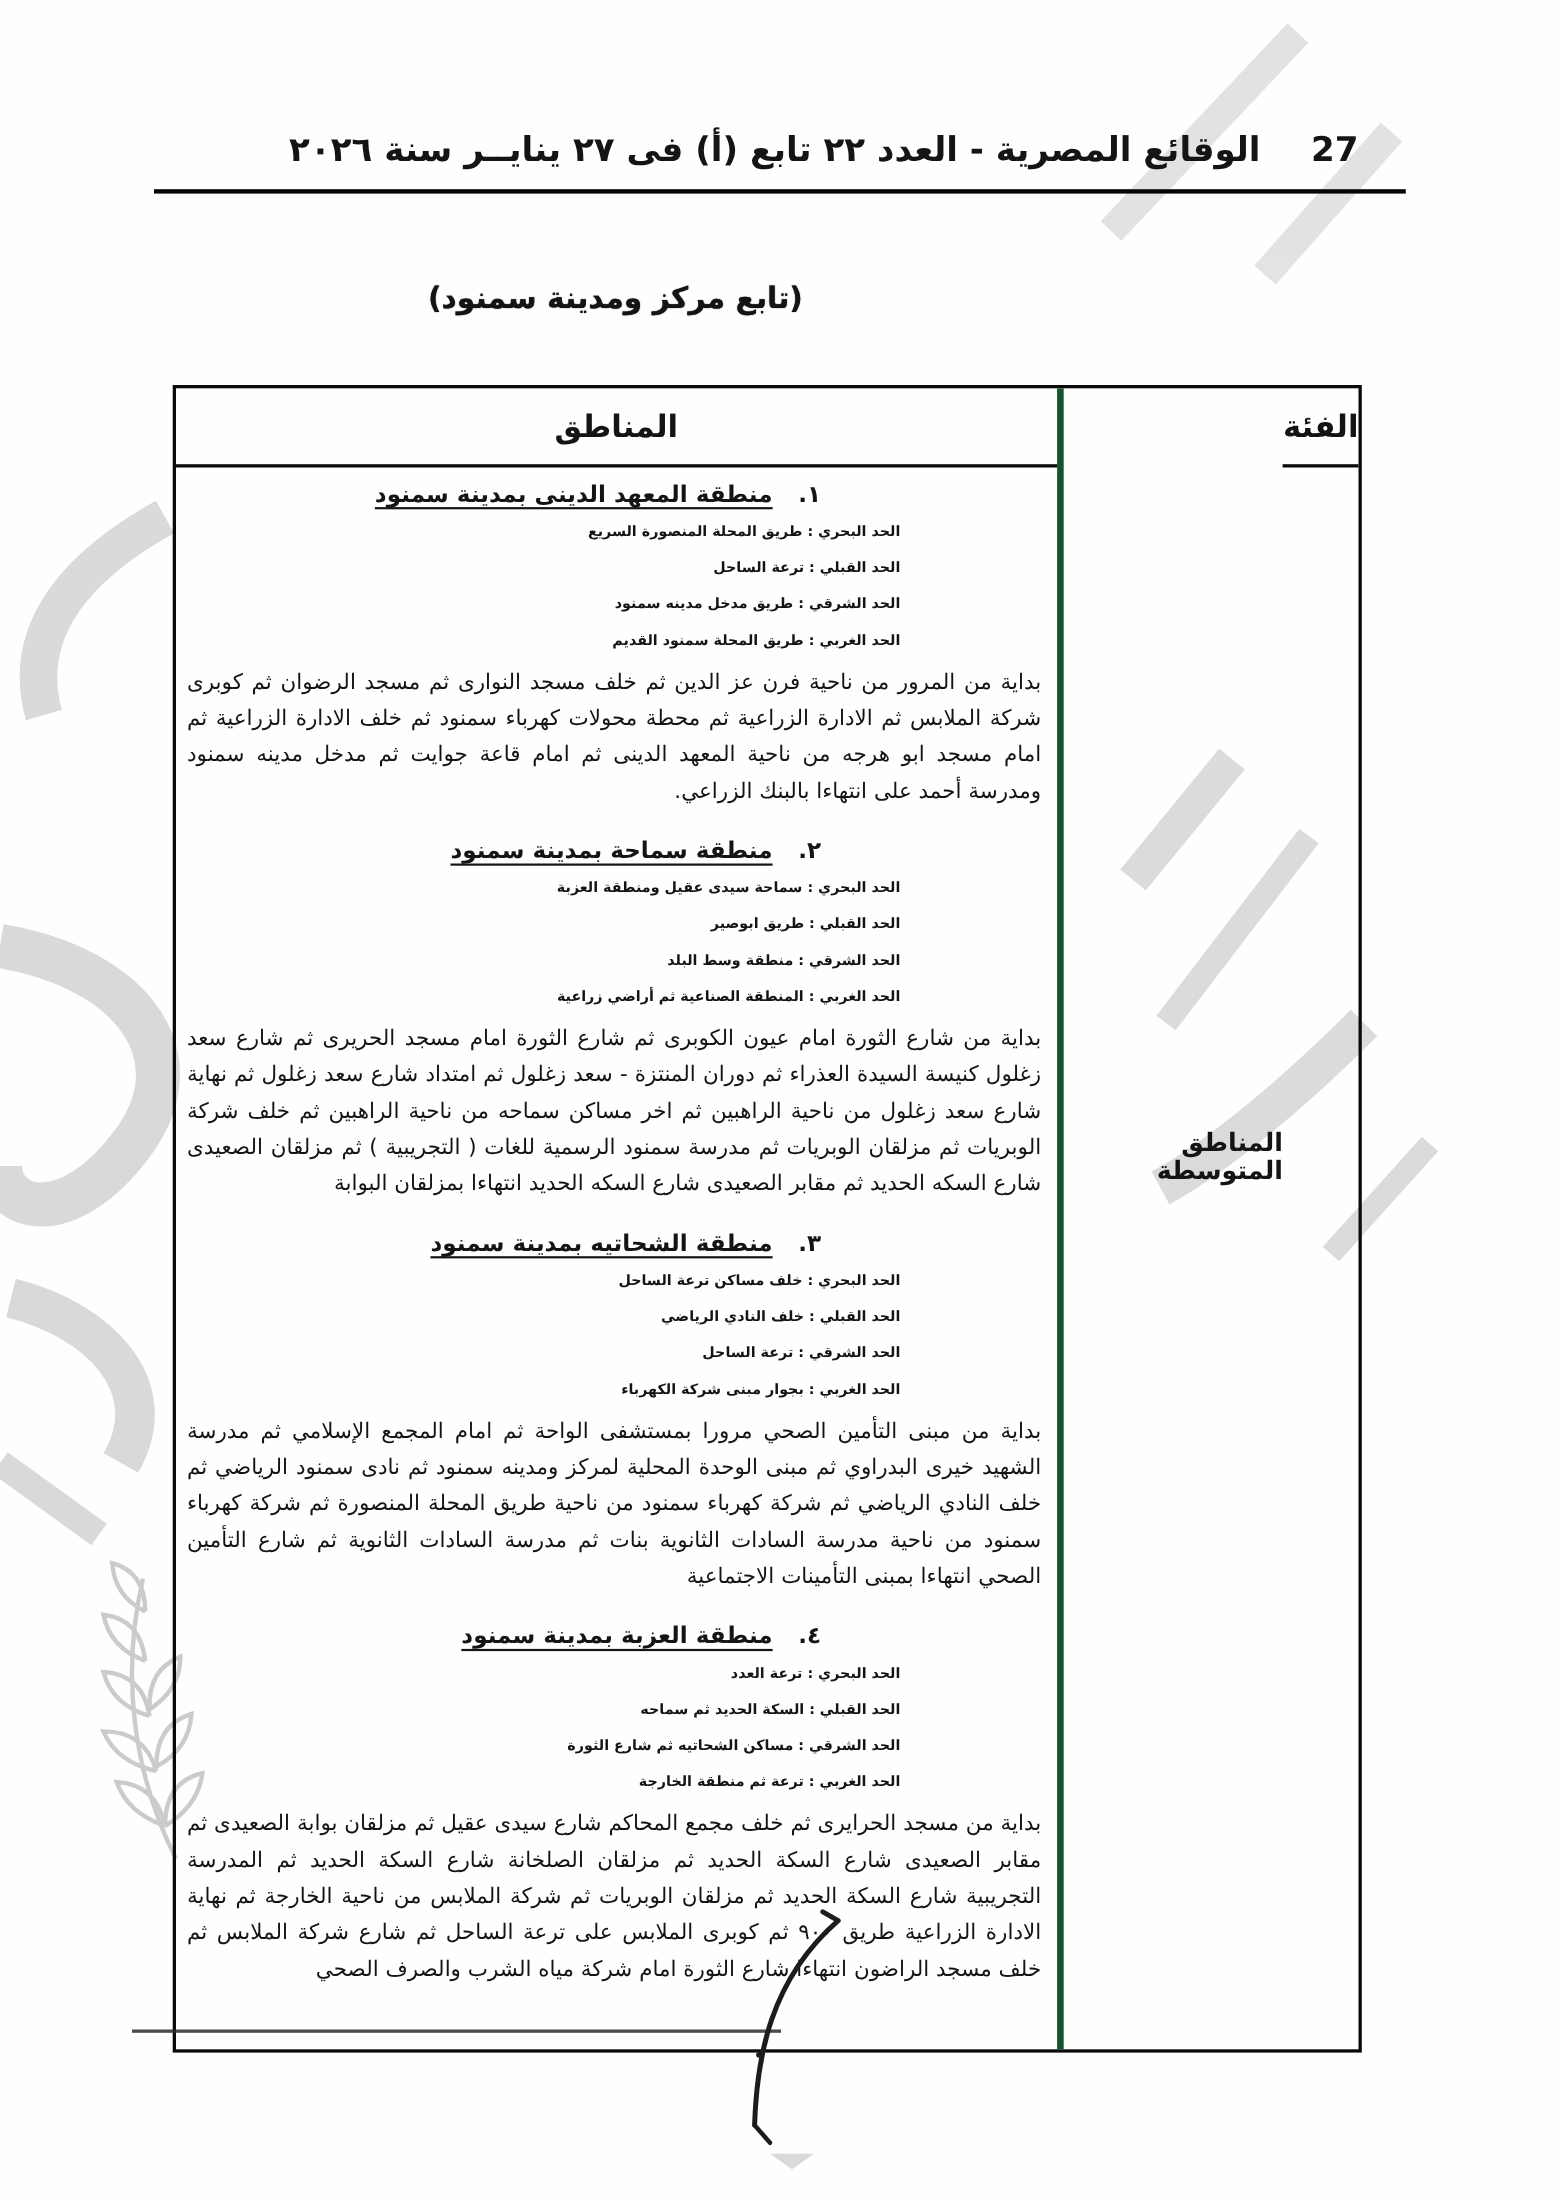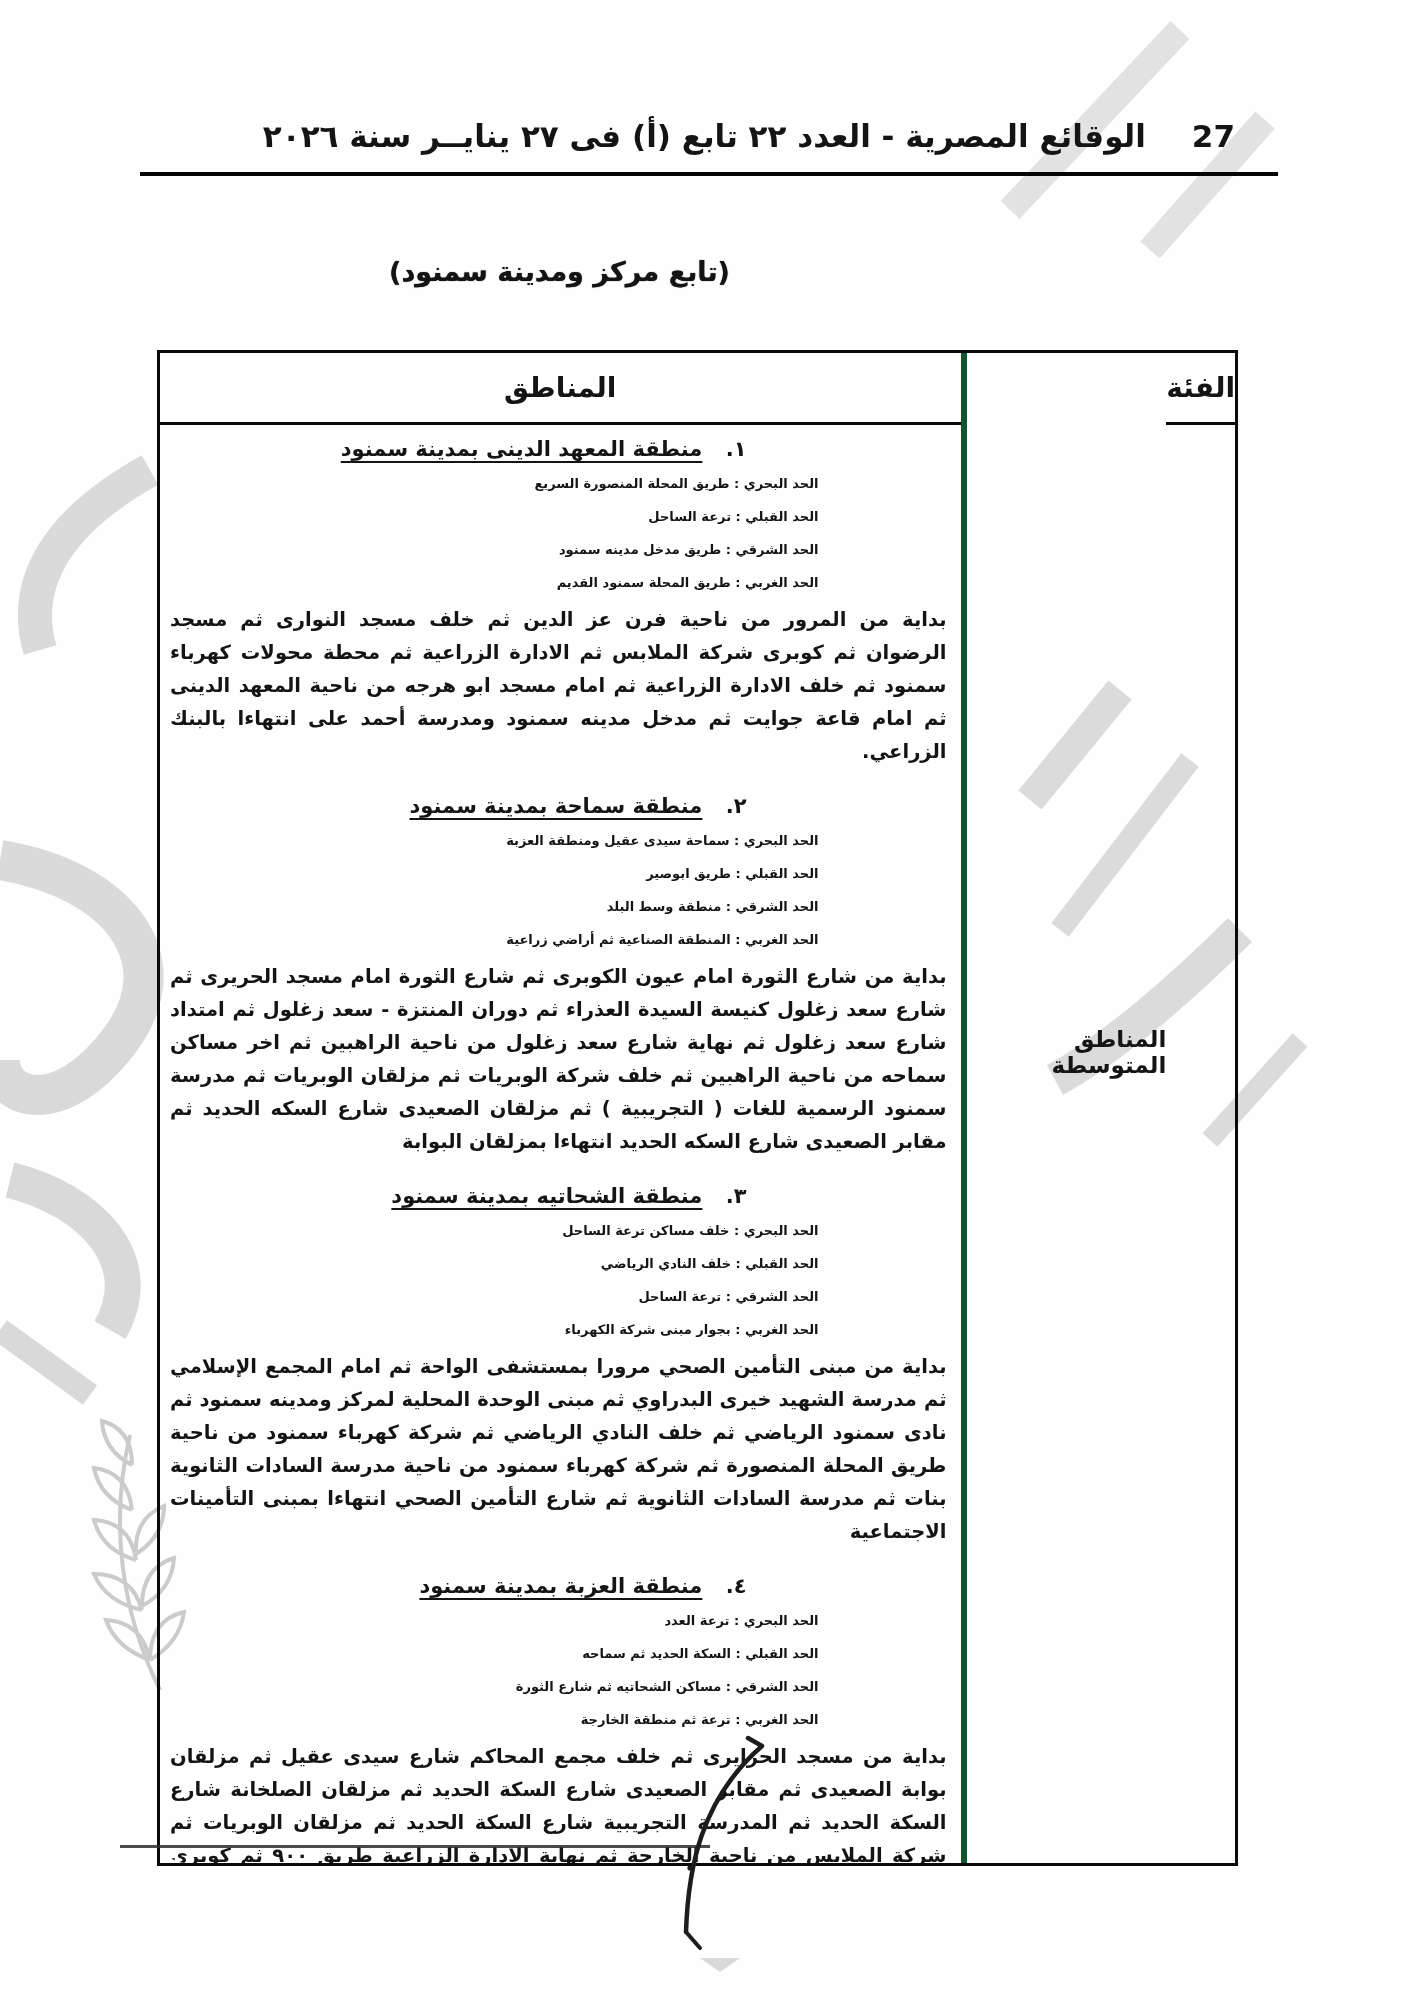--- a/index.html
+++ b/index.html
@@ -64,21 +64,21 @@
   }
 
   
   .region-item { margin-bottom:26px; }
   .item-head { padding-right:200px; font-size:21px; font-weight:700; margin-bottom:6px; white-space:nowrap; }
   .item-number { display:inline-block; margin-left:16px; }
   .item-title { text-decoration:underline; text-decoration-thickness:2px; text-underline-offset:5px; }
   .bound-line { padding-right:128px; font-size:13px; line-height:33px; font-weight:700; white-space:nowrap; }
   .item-desc {
     margin-top:4px; font-size:19.5px; line-height:33px;
-    text-align:justify; font-weight:700;
+    text-align:justify; font-weight:400;
   }
   .artifact-line {
     position:absolute; top:1845px; left:120px; width:590px; height:3px;
     background:#2a2a2a; opacity:.85; z-index:1;
   }
 </style>
 </head>
 <body>
 
 <div class="page">

